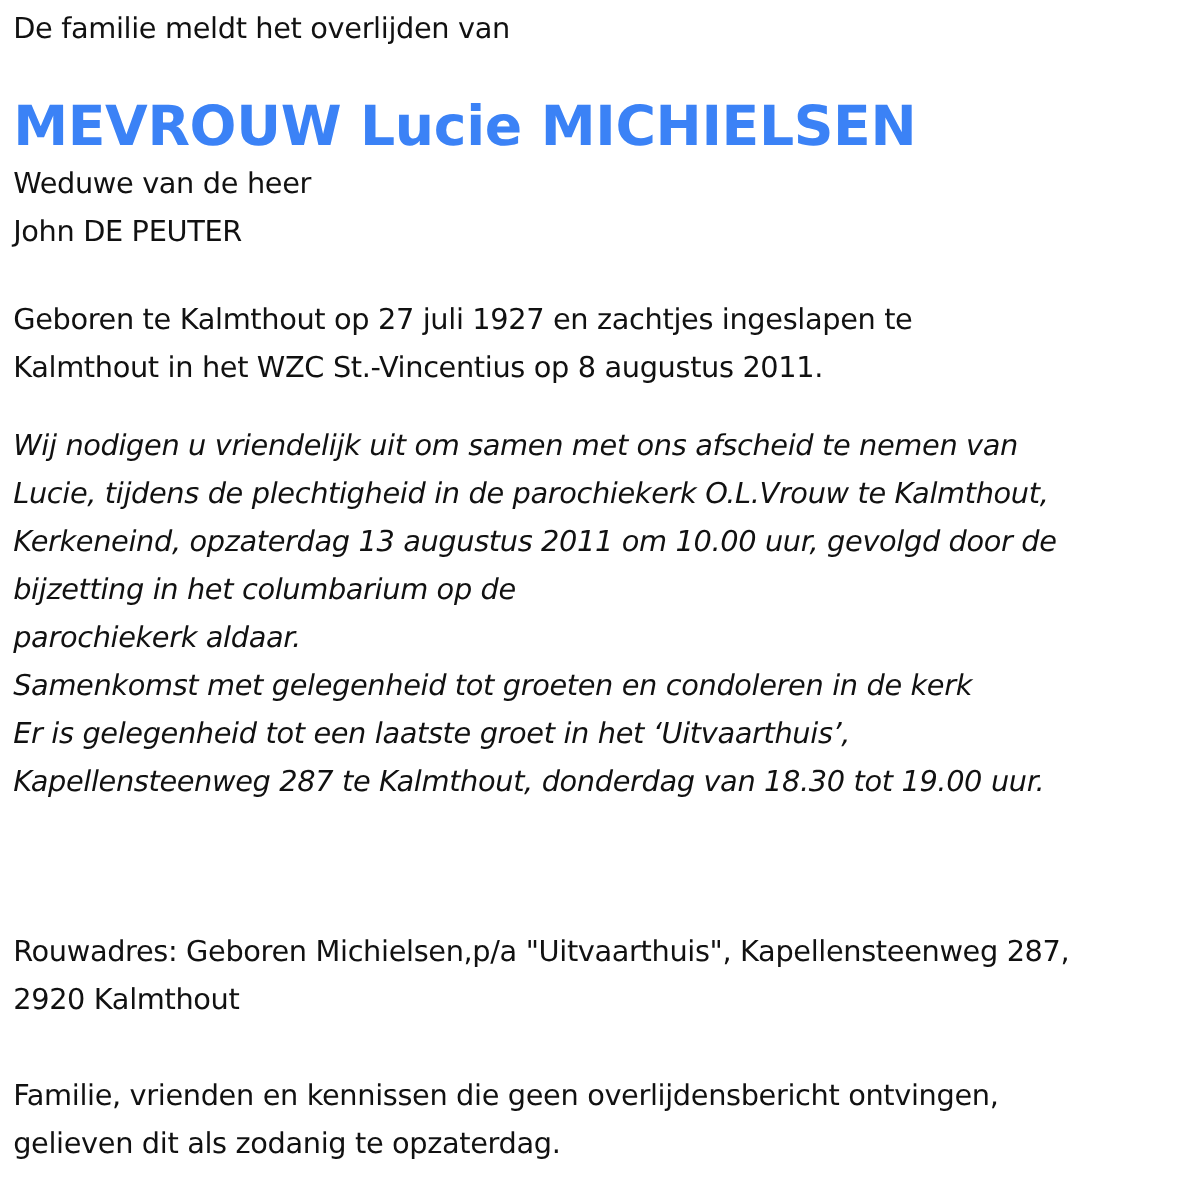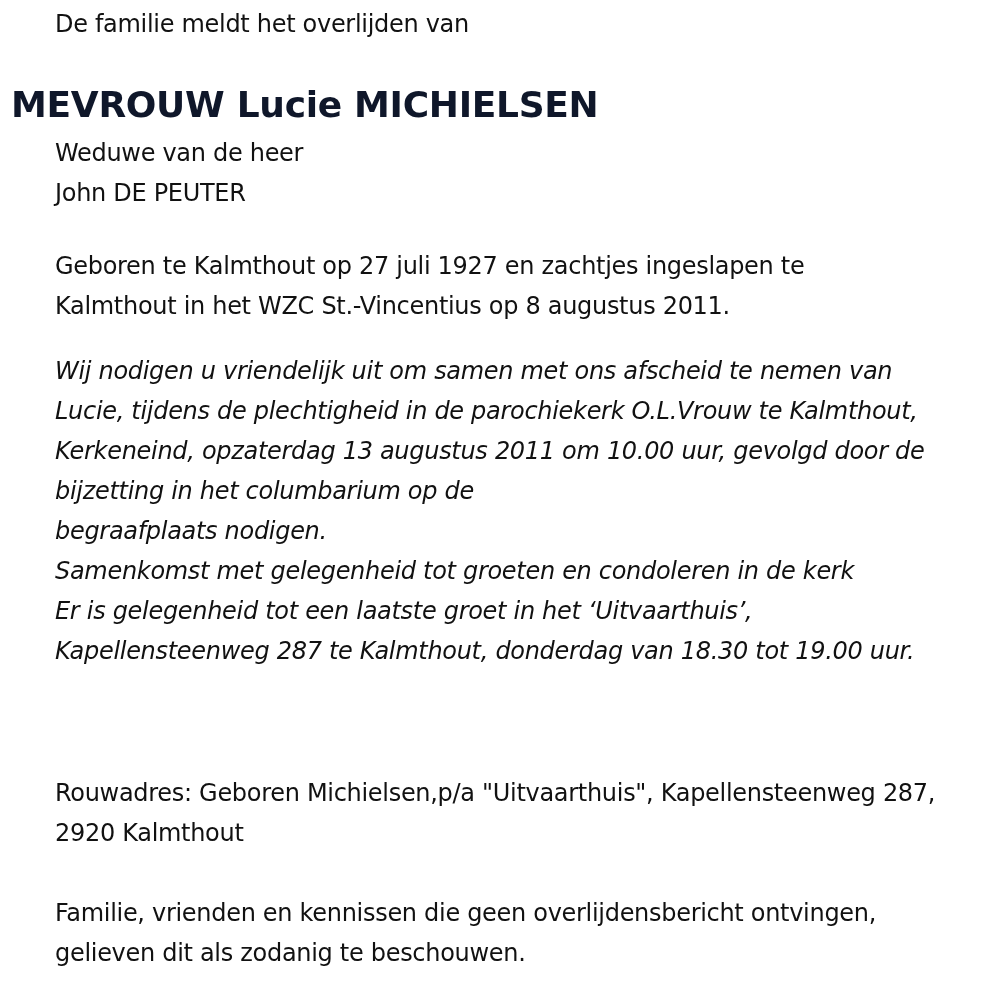--- a/index.html
+++ b/index.html
@@ -17,33 +17,32 @@
     .doc {
       position: relative;
       padding: 0 0 0 11px;
     }
     .line {
       font-size: 24px;
       line-height: 40px;
       height: 40px;
       white-space: nowrap;
       letter-spacing: -0.3px;
-      margin-left: 44px;
     }
     .intro { position: absolute; top: 4px; left: 11px; }
     .title {
       position: absolute;
       top: 82px;
       left: 11px;
-      font-size: 36px;
+      font-size: 46px;
       font-weight: bold;
       line-height: 46px;
       white-space: nowrap;
       letter-spacing: -0.3px;
-      color: #0f172a;
+      color: #3b82f6;
     }
     .block { position: absolute; left: 11px; }
     .b-widow { top: 133px; }
     .b-birth { top: 246px; }
     .b-invite { top: 351px; font-style: italic; }
     .b-address { top: 773px; }
     .b-closing { top: 893px; }
   </style>
 </head>
 <body>
@@ -62,29 +61,29 @@
   <div class="block b-birth">
     <div class="line">Geboren te Kalmthout op 27 juli 1927 en zachtjes ingeslapen te</div>
     <div class="line">Kalmthout in het WZC St.-Vincentius op 8 augustus 2011.</div>
   </div>
 
   <div class="block b-invite">
     <div class="line">Wij nodigen u vriendelijk uit om samen met ons afscheid te nemen van</div>
     <div class="line">Lucie, tijdens de plechtigheid in de parochiekerk O.L.Vrouw te Kalmthout,</div>
     <div class="line">Kerkeneind, opzaterdag 13 augustus 2011 om 10.00 uur, gevolgd door de</div>
     <div class="line">bijzetting in het columbarium op de</div>
-    <div class="line">begraafplaats nodigen.</div>
+    <div class="line">parochiekerk aldaar.</div>
     <div class="line">Samenkomst met gelegenheid tot groeten en condoleren in de kerk</div>
     <div class="line">Er is gelegenheid tot een laatste groet in het ‘Uitvaarthuis’,</div>
     <div class="line">Kapellensteenweg 287 te Kalmthout, donderdag van 18.30 tot 19.00 uur.</div>
   </div>
 
   <div class="block b-address">
     <div class="line">Rouwadres: Geboren Michielsen,p/a "Uitvaarthuis", Kapellensteenweg 287,</div>
     <div class="line">2920 Kalmthout</div>
   </div>
 
   <div class="block b-closing">
     <div class="line">Familie, vrienden en kennissen die geen overlijdensbericht ontvingen,</div>
-    <div class="line">gelieven dit als zodanig te beschouwen.</div>
+    <div class="line">gelieven dit als zodanig te opzaterdag.</div>
   </div>
 
 </div>
 
 </body></html>

